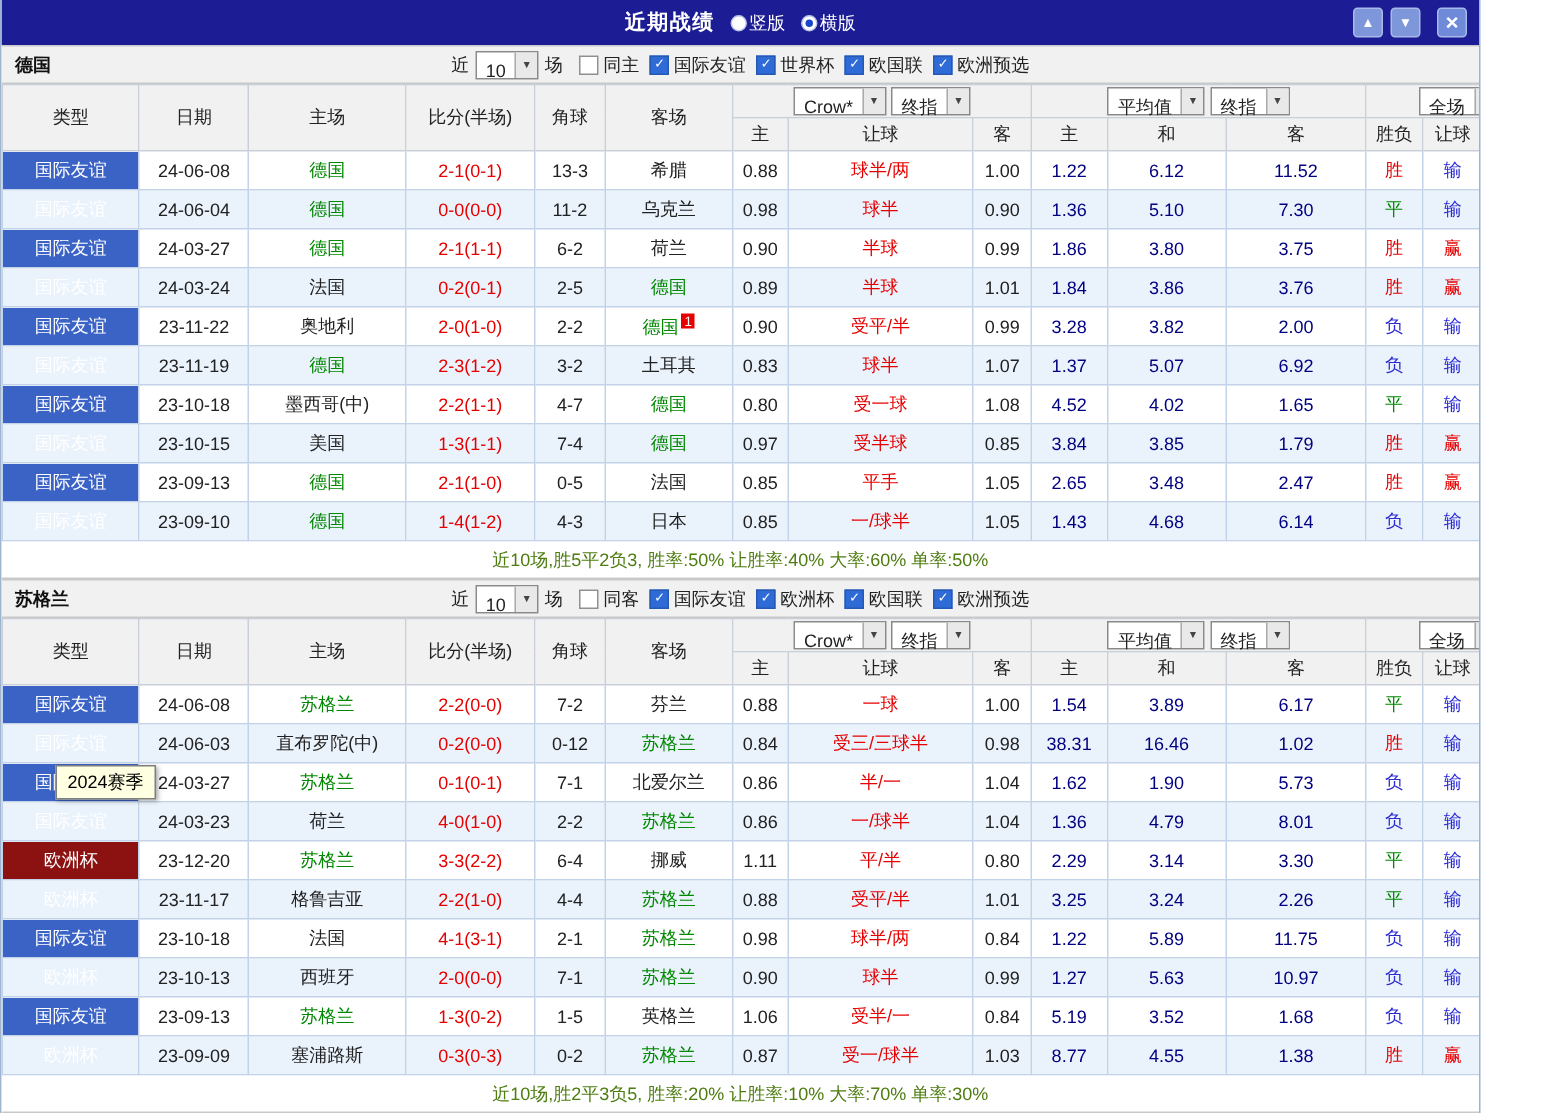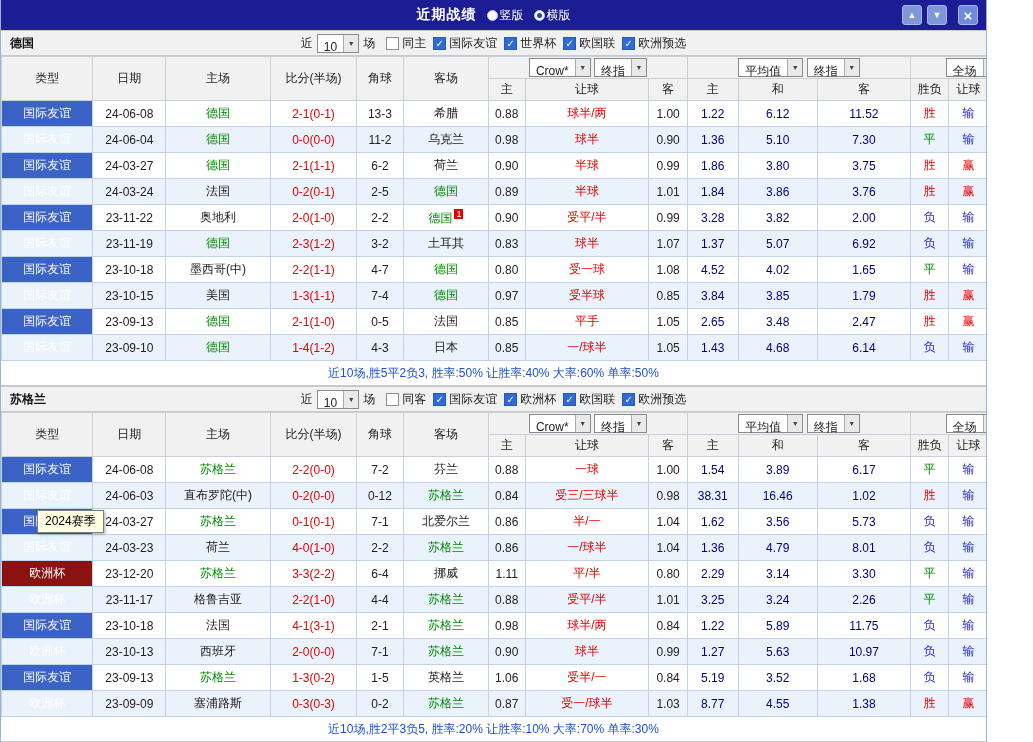--- a/index.html
+++ b/index.html
@@ -23,21 +23,21 @@
   .tb-buttons { margin-left:auto; display:flex; align-items:center; gap:5px; padding-right:8px; z-index:2; }
   .tb-btn { width:20px; height:20px; background:#7e96da; border:1px solid #a9b9ea; border-radius:3px; color:#fff;
             display:flex; align-items:center; justify-content:center; font-size:9px; cursor:pointer; }
   .tb-btn.close { font-size:15px; font-weight:bold; margin-left:6px; background:#6f8ad8; }
 
   
   .sec-head { height:26px; background:#f1f1f1; border-top:1px solid #c9c9c9; border-bottom:1px solid #c9c9c9;
               position:relative; display:flex; align-items:center; }
   .team-name { position:absolute; left:9px; font-weight:bold; color:#111; }
   .filters { margin:0 auto; display:flex; align-items:center; gap:4px; }
-  .cb-group { display:inline-flex; align-items:center; }
+  .cb-group { display:inline-flex; align-items:center;font-family:Liberation Mono, monospace; }
   .cb-item { display:inline-flex; align-items:center; gap:3px; margin-left:7px; cursor:pointer; }
   .cb { width:13px; height:13px; border:1px solid #8f8f8f; background:#fff; display:inline-flex;
         align-items:center; justify-content:center; font-size:10px; line-height:11px; color:#fff; }
   .cb-on { background:#2e6bd6; border-color:#2559b4; }
 
   
   .dd { display:inline-flex; align-items:stretch; background:#fff; border:1px solid #8a8a8a; height:19px; line-height:17px;
         font-size:12px; cursor:pointer; vertical-align:middle; }
   .dd > .dd-label { padding:4px 6px; white-space:nowrap; }
   .dd-a { width:15px; background:#e9e9e9; border-left:1px solid #aaa; font-size:7px;
@@ -52,21 +52,21 @@
   tbody td { height:26px; background:#fff; }
   tbody tr.alt td { background:#eaf2fc; }
   tbody td.type-friendly { background:#3b63c6; color:#fff; }
   tbody td.type-euro { background:#8c1212; color:#fff; }
   td.score, td.hcp { color:#e60000; }
   td.avg { color:#000080; }
   td.odds { color:#222; }
   td.team-focus { color:#008800; }
   .badge { background:#e60000; color:#fff; font-size:9px; padding:0 2px; margin-left:2px;
            vertical-align:super; line-height:10px; display:inline-block; }
-  .summary { height:25px; line-height:24px; text-align:center; color:#1d4ed8; background:#fff; border-bottom:1px solid #c9c9c9; }
+  .summary { height:25px; line-height:24px; text-align:center; color:#4d7c0f; background:#fff; border-bottom:1px solid #c9c9c9; }
 
   
   .tooltip { position:absolute; left:36px; top:510px; background:#ffffe1; border:1px solid #7f7f7f;
              padding:2px 7px; font-size:12px; color:#000; box-shadow:1px 1px 3px rgba(0,0,0,.35); z-index:5; }
 </style>
 </head>
 <body>
 
 <div class="app">
 
@@ -502,21 +502,21 @@
           <td class="type-friendly">国际友谊</td>
           <td>24-03-27</td>
           <td class="team-focus">苏格兰</td>
           <td class="score">0-1(0-1)</td>
           <td>7-1</td>
           <td>北爱尔兰</td>
           <td class="odds">0.86</td>
           <td class="hcp">半/一</td>
           <td class="odds">1.04</td>
           <td class="avg">1.62</td>
-          <td class="avg">3.56</td>
+          <td class="avg">1.90</td>
           <td class="avg">5.73</td>
           <td style="color: rgb(42, 42, 212);">负</td>
           <td style="color: rgb(42, 42, 212);">输</td>
           <td style="color: rgb(42, 42, 212);">小</td>
         </tr>
         <tr class="alt">
           <td class="type-friendly">国际友谊</td>
           <td>24-03-23</td>
           <td>荷兰</td>
           <td class="score">4-0(1-0)</td>

